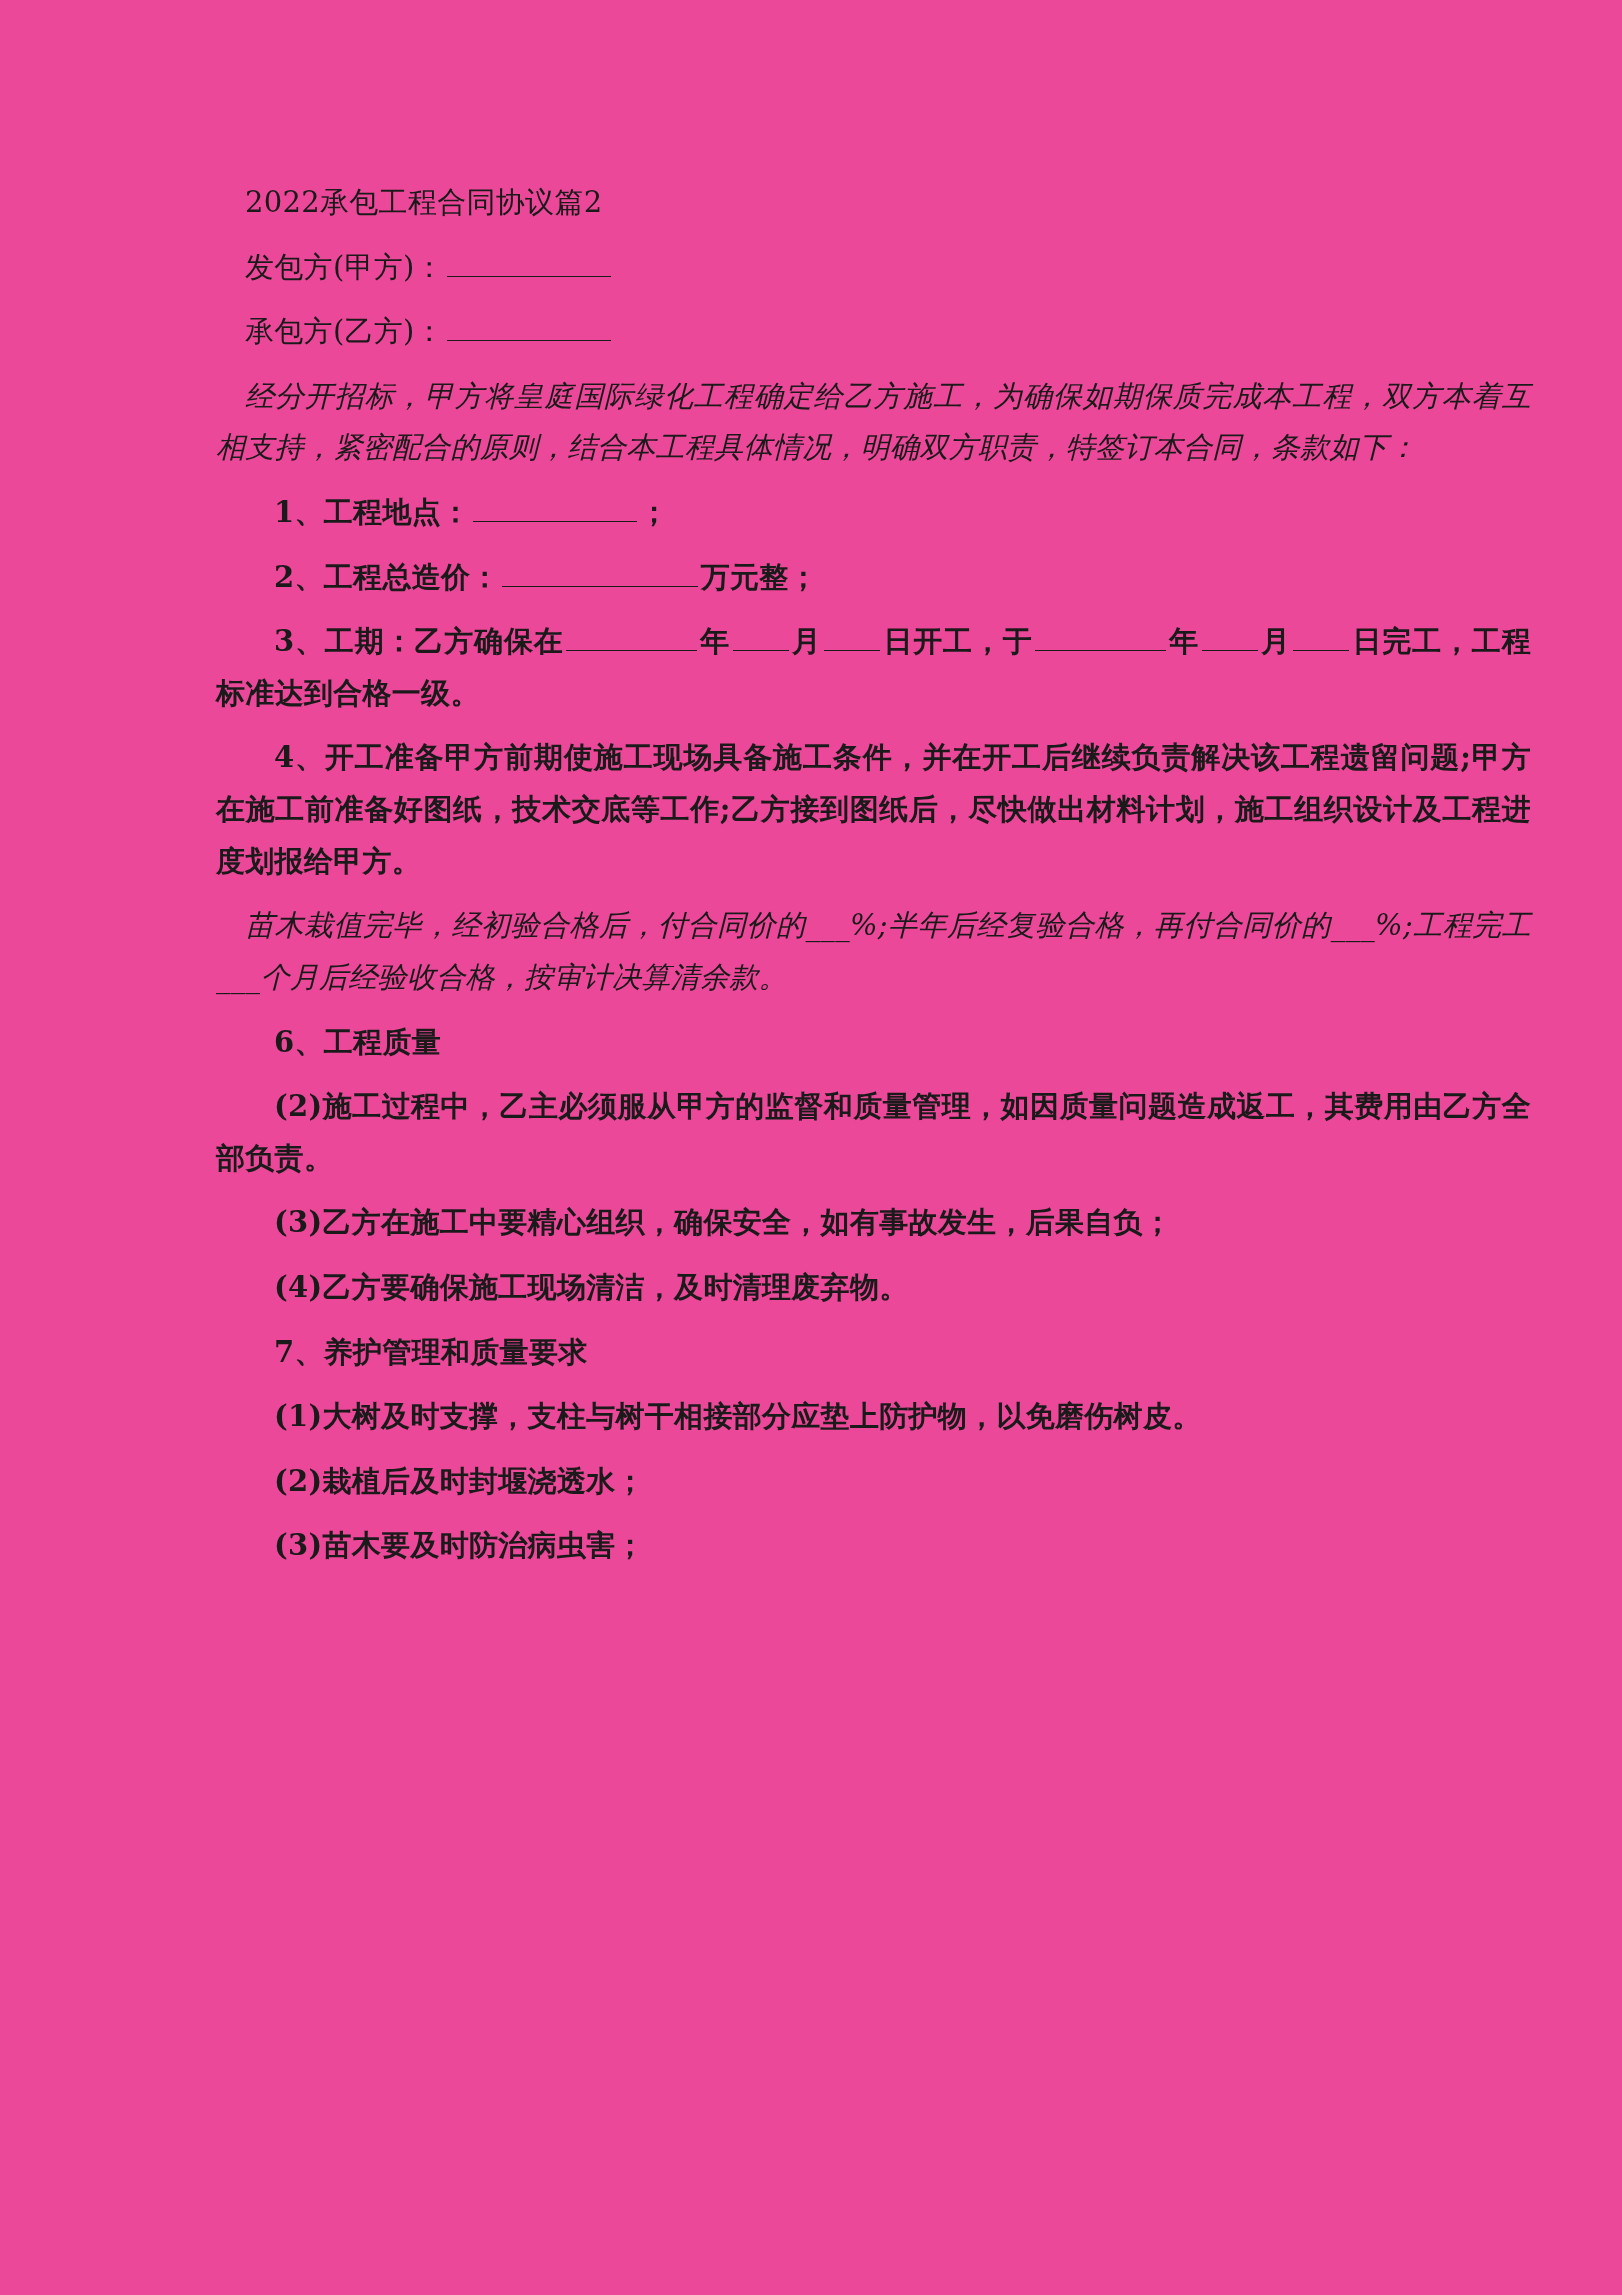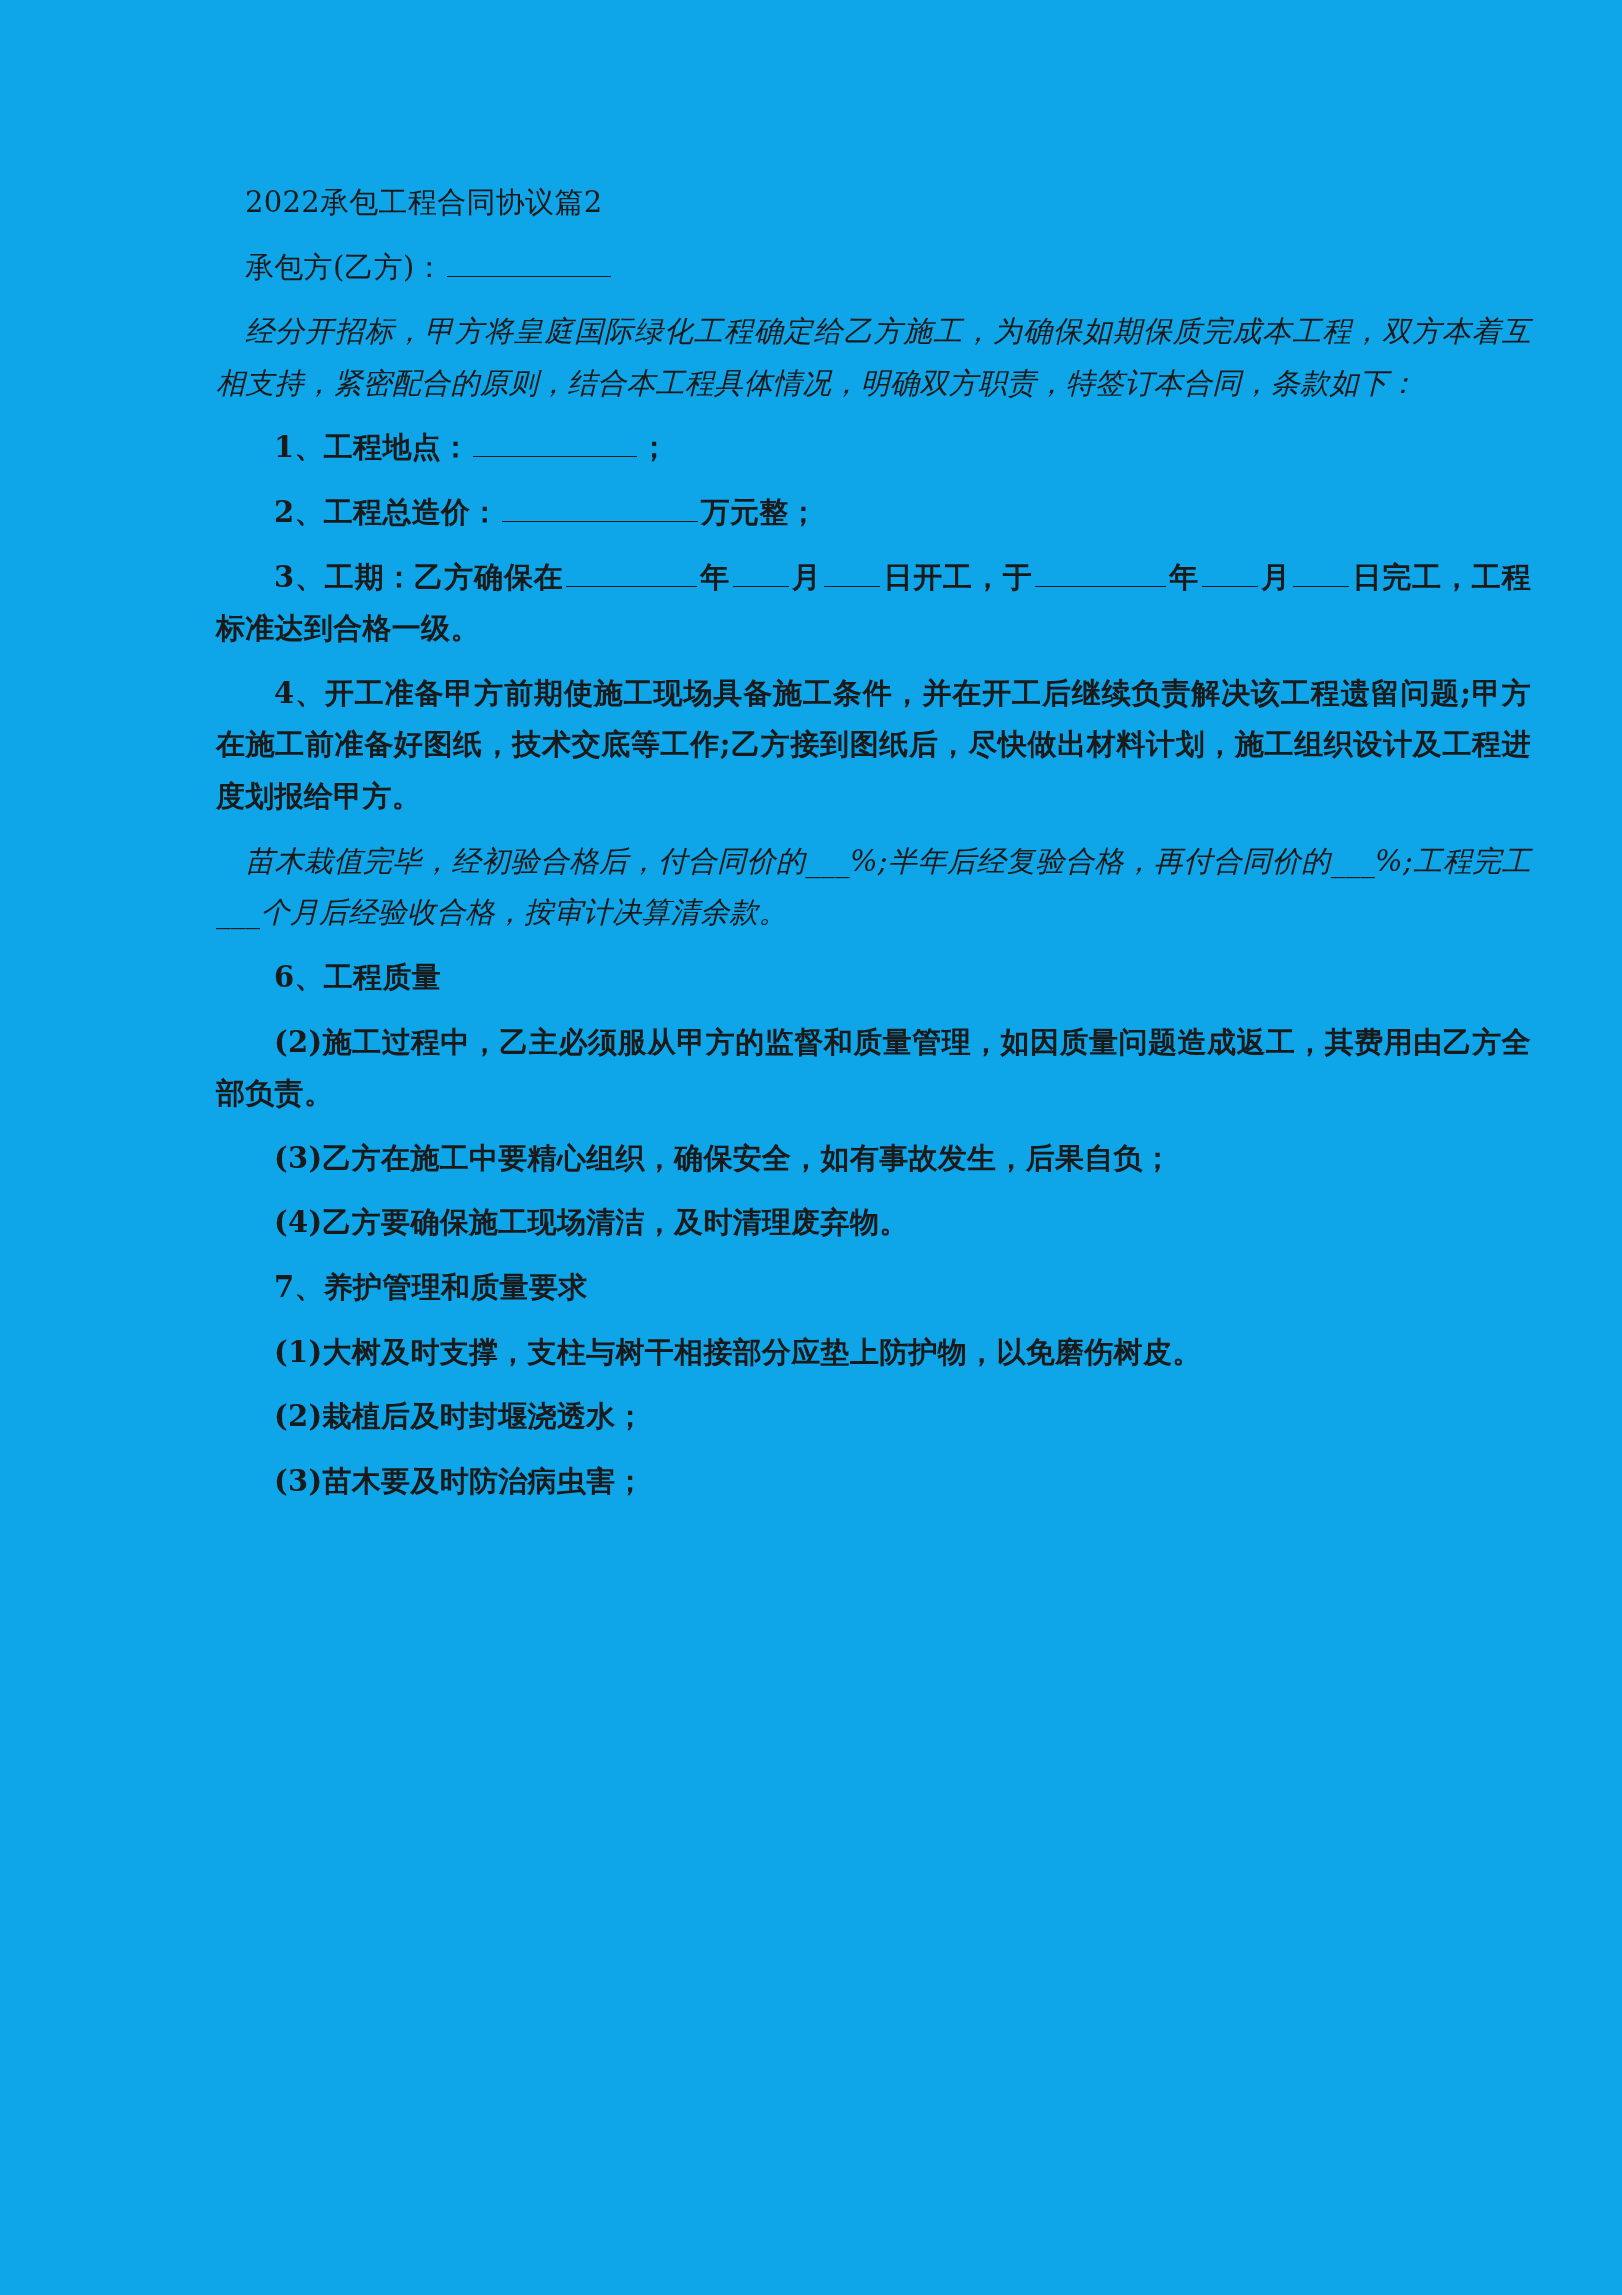--- a/index.html
+++ b/index.html
@@ -9,21 +9,21 @@
   }
   body {
     font-family: "DejaVu Serif", "Liberation Serif", serif;
     color: #1a1a1a;
   }
   .page {
     width: 1623px;
     height: 2295px;
     box-sizing: border-box;
     position: relative;
-    background: #0ea5e9;
+    background: #ec4899;
     padding: 177px 92px 0 216px;
     overflow: hidden;
   }
   .doc {
     font-size: 29px;
     line-height: 1.78;
     letter-spacing: 0.3px;
   }
   .doc p {
     margin: 0 0 13px 0;
@@ -55,20 +55,21 @@
   .bl-sm { width: 56px; }
 </style>
 </head>
 <body>
 
 <div class="page">
   <div class="doc">
 
     <p class="title">2022承包工程合同协议篇2</p>
 
+    <p class="title"><span>发包方(甲方)：</span><span class="blank-line bl-lg"></span></p>
 
     <p class="title"><span>承包方(乙方)：</span><span class="blank-line bl-lg"></span></p>
 
     <p class="indent-1">经分开招标，甲方将皇庭国际绿化工程确定给乙方施工，为确保如期保质完成本工程，双方本着互相支持，紧密配合的原则，结合本工程具体情况，明确双方职责，特签订本合同，条款如下：</p>
 
     <p class="indent-2"><span>1、工程地点：</span><span class="blank-line bl-lg"></span><span>；</span></p>
 
     <p class="indent-2"><span>2、工程总造价：</span><span class="blank-line bl-xl"></span><span>万元整；</span></p>
 
     <p class="indent-2"><span>3、工期：乙方确保在</span><span class="blank-line bl-md"></span><span>年</span><span class="blank-line bl-sm"></span><span>月</span><span class="blank-line bl-sm"></span><span>日开工，于</span><span class="blank-line bl-md"></span><span>年</span><span class="blank-line bl-sm"></span><span>月</span><span class="blank-line bl-sm"></span><span>日完工，工程标准达到合格一级。</span></p>

